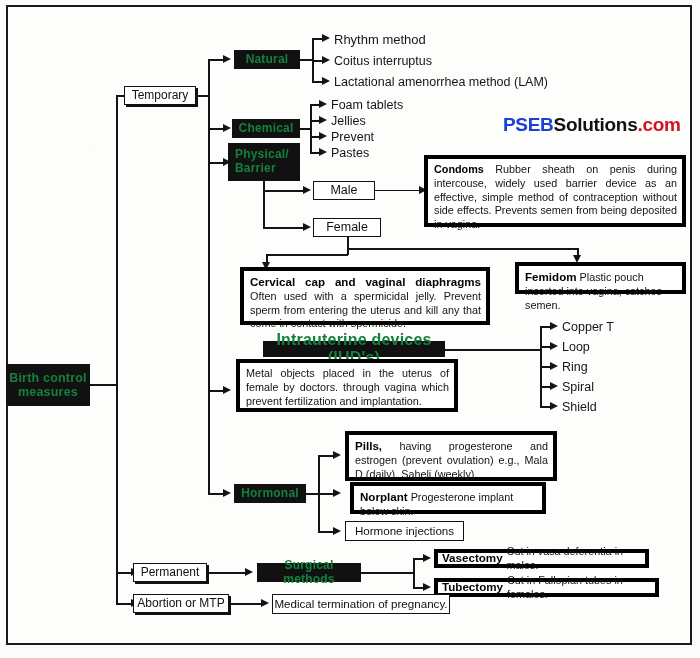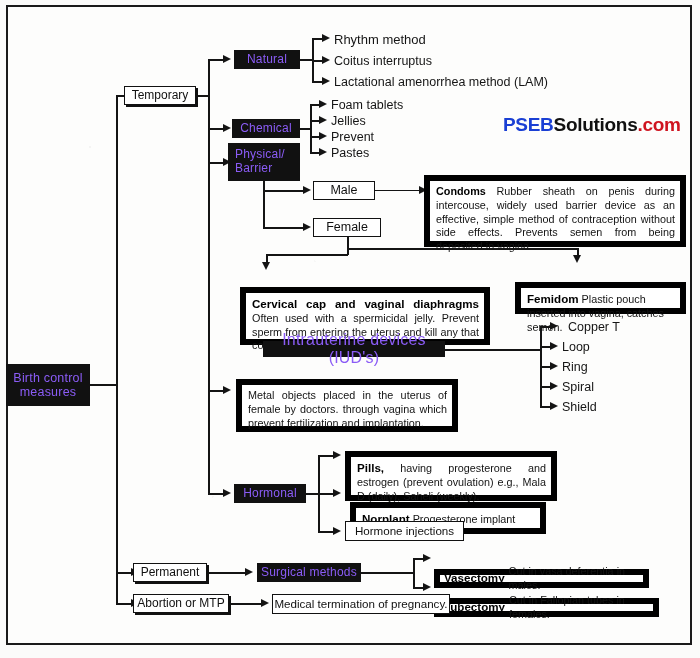--- a/index.html
+++ b/index.html
@@ -27,47 +27,46 @@
       radial-gradient(circle at 30% 77%, rgba(0,0,0,.03) 0 1px, transparent 1px),
       radial-gradient(circle at 45% 40%, rgba(0,0,0,.025) 0 1px, transparent 1px);
     pointer-events:none;
   }
 
   
   .node{position:absolute;box-sizing:border-box;}
 
   
   .blk{
-    background:#111111;color:#8b5cf6;
+    background:#111111;color:#15803d;
     border:1px solid #111111;
-    font-weight:normal;
+    font-weight:bold;
     display:flex;align-items:center;justify-content:center;
     text-align:center;
     letter-spacing:.2px;
     line-height:1.15;
   }
   
   .wht{
     background:#ffffff;color:#111111;
     border:1px solid #111111;
     display:flex;align-items:center;justify-content:center;
     text-align:center;
     box-shadow:2px 2px 0 #111111;
     line-height:1.15;
   }
   .wht.noshadow{box-shadow:none;}
   
   .desc{
     background:#ffffff;color:#131313;
-    border:6px solid #000000;
+    border:4px solid #000000;
     text-align:justify;
     padding:4px 5px 3px 6px;
     line-height:1.28;
     box-sizing:border-box;
-    margin-top:20px;
   }
   .desc b{font-weight:bold;color:#000;}
   
   .leaf{
     position:absolute;color:#151515;
     white-space:nowrap;
     line-height:1;
   }
 
   
@@ -227,21 +226,21 @@
   </div>
   <div class="desc" style="position:absolute;left:236px;top:359px;width:222px;height:53px;font-size:10.8px;">
     <span>Metal objects placed in the uterus of female by doctors.   through   vagina   which   prevent fertilization and implantation.</span>
   </div>
 
   <div class="ln h" style="left:445px;top:349px;width:97px;"></div>
   <div class="ln v" style="left:540px;top:326px;height:80px;"></div>
 
   <div class="ln h" style="left:540px;top:326px;width:12px;"></div>
   <div class="ar ar-r" style="left:550px;top:322px;"></div>
-  <div class="leaf" style="left:562px;top:321px;font-size:12.5px;margin-left:6px;">Copper T</div>
+  <div class="leaf" style="left:562px;top:321px;font-size:12.5px;">Copper T</div>
 
   <div class="ln h" style="left:540px;top:346px;width:12px;"></div>
   <div class="ar ar-r" style="left:550px;top:342px;"></div>
   <div class="leaf" style="left:562px;top:341px;font-size:12.5px;">Loop</div>
 
   <div class="ln h" style="left:540px;top:366px;width:12px;"></div>
   <div class="ar ar-r" style="left:550px;top:362px;"></div>
   <div class="leaf" style="left:562px;top:361px;font-size:12.5px;">Ring</div>
 
   <div class="ln h" style="left:540px;top:386px;width:12px;"></div>

